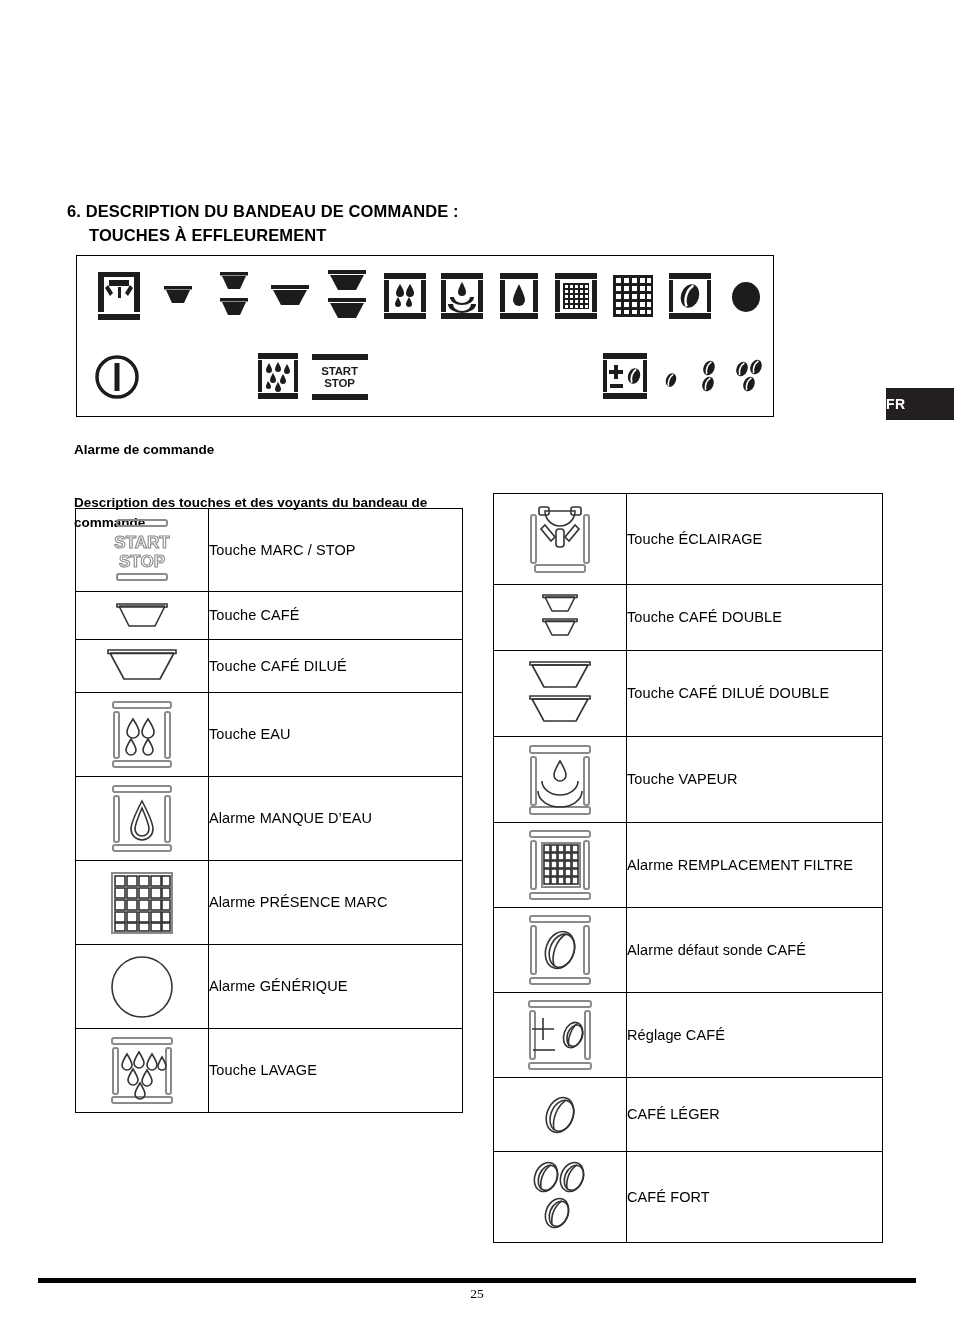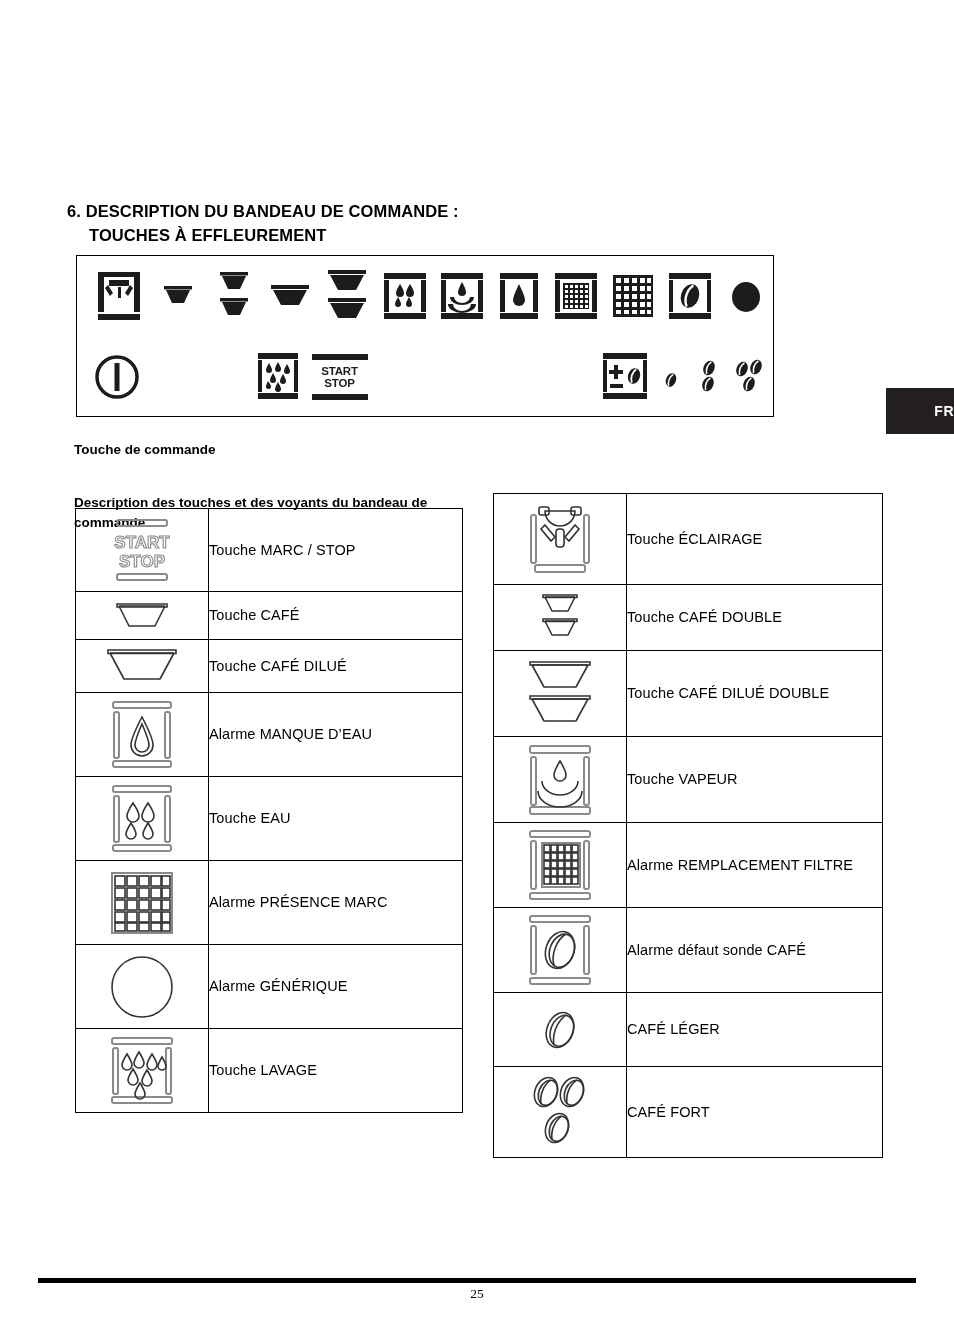--- a/index.html
+++ b/index.html
@@ -56,28 +56,28 @@
   .frm .bar-t, .frm .bar-b {
     position: absolute; left: 0; right: 0; background: #1c1c1c;
   }
 
   
   .fr-tab {
     position: absolute;
     left: 886px;
     top: 388px;
     width: 68px;
-    height: 46px;
+    height: 32px;
     background: #231f20;
     color: #ffffff;
     font-size: 14px;
     font-weight: bold;
     display: flex;
     align-items: center;
-    justify-content: flex-end;
+    justify-content: flex-start;
     letter-spacing: .5px;
   }
 
   
   .intro-title {
     position: absolute;
     left: 74px; top: 442px;
     font-size: 13.5px;
     font-weight: bold;
   }
@@ -398,21 +398,21 @@
         <path d="M17 20.5 c-2.5 4 -2.5 9 0 13" stroke="#ffffff" stroke-width="1.5" fill="none" transform="rotate(22 17 27)"></path>
       </svg>
     </div>
   </div>
 </div>
 
 <div class="fr-tab">
   <span>FR</span>
 </div>
 
-<div class="intro-title">Touche de commande</div>
+<div class="intro-title">Alarme de commande</div>
 <div class="intro-body">Description des touches et des voyants du bandeau de commande.</div>
 
 <table class="legend" id="table-left">
   <tbody>
   <tr>
     <td class="icon-cell" style="height:82px">
       <svg width="78" height="68" viewBox="0 0 78 68">
         <rect x="14" y="4" width="50" height="6" rx="2" class="lineart"></rect>
         <rect x="14" y="58" width="50" height="6" rx="2" class="lineart"></rect>
         <text x="39" y="32" text-anchor="middle" font-family="Liberation Sans, sans-serif" font-size="17" font-weight="bold" fill="none" stroke="#8a8a8a" stroke-width="1.1">START</text>
@@ -431,48 +431,48 @@
     <td class="label-cell">Touche CAFÉ</td>
   </tr>
   <tr>
     <td class="icon-cell" style="height:52px">
       <svg width="76" height="42" viewBox="0 0 76 42">
         <path d="M6 8 h64 M6 8 l14 26 h36 l14 -26" class="lineart-dark" stroke-linejoin="round"></path>
         <path d="M4 5 h68 v3.5 h-68z" class="lineart-dark"></path>
       </svg>
     </td>
     <td class="label-cell">Touche CAFÉ DILUÉ</td>
-  </tr>
-  <tr>
-    <td class="icon-cell" style="height:83px">
-      <svg width="70" height="72" viewBox="0 0 70 72">
-        <rect x="6" y="3" width="58" height="6" rx="2" class="lineart"></rect>
-        <rect x="6" y="62" width="58" height="6" rx="2" class="lineart"></rect>
-        <rect x="7" y="13" width="5" height="46" rx="2" class="lineart"></rect>
-        <rect x="58" y="13" width="5" height="46" rx="2" class="lineart"></rect>
-        <path d="M35 18 c0 0 -11 21 -11 28 a11 11 0 0 0 22 0 c0 -7 -11 -28 -11 -28z" class="lineart-dark"></path>
-        <path d="M35 25 c0 0 -7 16 -7 21 a7 7 0 0 0 14 0 c0 -5 -7 -21 -7 -21z" class="lineart-dark"></path>
-      </svg>
-    </td>
-    <td class="label-cell">Alarme MANQUE D’EAU</td>
   </tr>
   <tr>
     <td class="icon-cell" style="height:83px">
       <svg width="70" height="72" viewBox="0 0 70 72">
         <rect x="6" y="3" width="58" height="6" rx="2" class="lineart"></rect>
         <rect x="6" y="62" width="58" height="6" rx="2" class="lineart"></rect>
         <rect x="7" y="13" width="5" height="46" rx="2" class="lineart"></rect>
         <rect x="58" y="13" width="5" height="46" rx="2" class="lineart"></rect>
         <path d="M26 20 c0 0 -6 9 -6 13 a6 6 0 0 0 12 0 c0 -4 -6 -13 -6 -13z" class="lineart-dark"></path>
         <path d="M41 20 c0 0 -6 9 -6 13 a6 6 0 0 0 12 0 c0 -4 -6 -13 -6 -13z" class="lineart-dark"></path>
         <path d="M24 40 c0 0 -5 8 -5 11 a5 5 0 0 0 10 0 c0 -3 -5 -11 -5 -11z" class="lineart-dark"></path>
         <path d="M41 40 c0 0 -5 8 -5 11 a5 5 0 0 0 10 0 c0 -3 -5 -11 -5 -11z" class="lineart-dark"></path>
       </svg>
     </td>
     <td class="label-cell">Touche EAU</td>
+  </tr>
+  <tr>
+    <td class="icon-cell" style="height:83px">
+      <svg width="70" height="72" viewBox="0 0 70 72">
+        <rect x="6" y="3" width="58" height="6" rx="2" class="lineart"></rect>
+        <rect x="6" y="62" width="58" height="6" rx="2" class="lineart"></rect>
+        <rect x="7" y="13" width="5" height="46" rx="2" class="lineart"></rect>
+        <rect x="58" y="13" width="5" height="46" rx="2" class="lineart"></rect>
+        <path d="M35 18 c0 0 -11 21 -11 28 a11 11 0 0 0 22 0 c0 -7 -11 -28 -11 -28z" class="lineart-dark"></path>
+        <path d="M35 25 c0 0 -7 16 -7 21 a7 7 0 0 0 14 0 c0 -5 -7 -21 -7 -21z" class="lineart-dark"></path>
+      </svg>
+    </td>
+    <td class="label-cell">Alarme MANQUE D’EAU</td>
   </tr>
   <tr>
     <td class="icon-cell" style="height:83px">
       <svg width="72" height="72" viewBox="0 0 72 72">
         <rect x="6" y="6" width="60" height="60" class="lineart"></rect>
         <g class="lineart-dark">
           <rect x="9" y="9" width="10" height="10"></rect>
               <rect x="21" y="9" width="10" height="10"></rect>
               <rect x="33" y="9" width="10" height="10"></rect>
               <rect x="45" y="9" width="10" height="10"></rect>
@@ -634,20 +634,38 @@
         <g transform="rotate(20 36 37)">
           <ellipse cx="36" cy="37" rx="14" ry="19" class="lineart-dark"></ellipse>
           <ellipse cx="38" cy="37" rx="12" ry="17" class="lineart-dark"></ellipse>
           <path d="M36 20 c-7 9 -7 25 0 34" class="lineart-dark"></path>
         </g>
       </svg>
     </td>
     <td class="label-cell">Alarme défaut sonde CAFÉ</td>
   </tr>
   <tr>
+    <td class="icon-cell" style="height:84px">
+      <svg width="74" height="74" viewBox="0 0 74 74">
+        <rect x="6" y="3" width="62" height="6" rx="2" class="lineart"></rect>
+        <rect x="6" y="65" width="62" height="6" rx="2" class="lineart"></rect>
+        <rect x="7" y="13" width="5" height="48" rx="2" class="lineart"></rect>
+        <rect x="62" y="13" width="5" height="48" rx="2" class="lineart"></rect>
+        <path d="M20 20 v22 M9 31 h22" class="lineart-dark" stroke-width="3.2"></path>
+        <path d="M10 52 h22" class="lineart-dark" stroke-width="3.2"></path>
+        <g transform="rotate(20 50 37)">
+          <ellipse cx="50" cy="37" rx="9" ry="13" class="lineart-dark"></ellipse>
+          <ellipse cx="52" cy="37" rx="7.5" ry="11" class="lineart-dark"></ellipse>
+          <path d="M50 25 c-4 6 -4 18 0 24" class="lineart-dark"></path>
+        </g>
+      </svg>
+    </td>
+    <td class="label-cell">Réglage CAFÉ</td>
+  </tr>
+  <tr>
     <td class="icon-cell" style="height:73px">
       <svg width="54" height="60" viewBox="0 0 54 60">
         <g transform="rotate(22 27 30)">
           <ellipse cx="27" cy="30" rx="13" ry="18" class="lineart-dark"></ellipse>
           <ellipse cx="29" cy="30" rx="11" ry="16" class="lineart-dark"></ellipse>
           <path d="M27 14 c-6 9 -6 23 0 32" class="lineart-dark"></path>
         </g>
       </svg>
     </td>
     <td class="label-cell">CAFÉ LÉGER</td>

